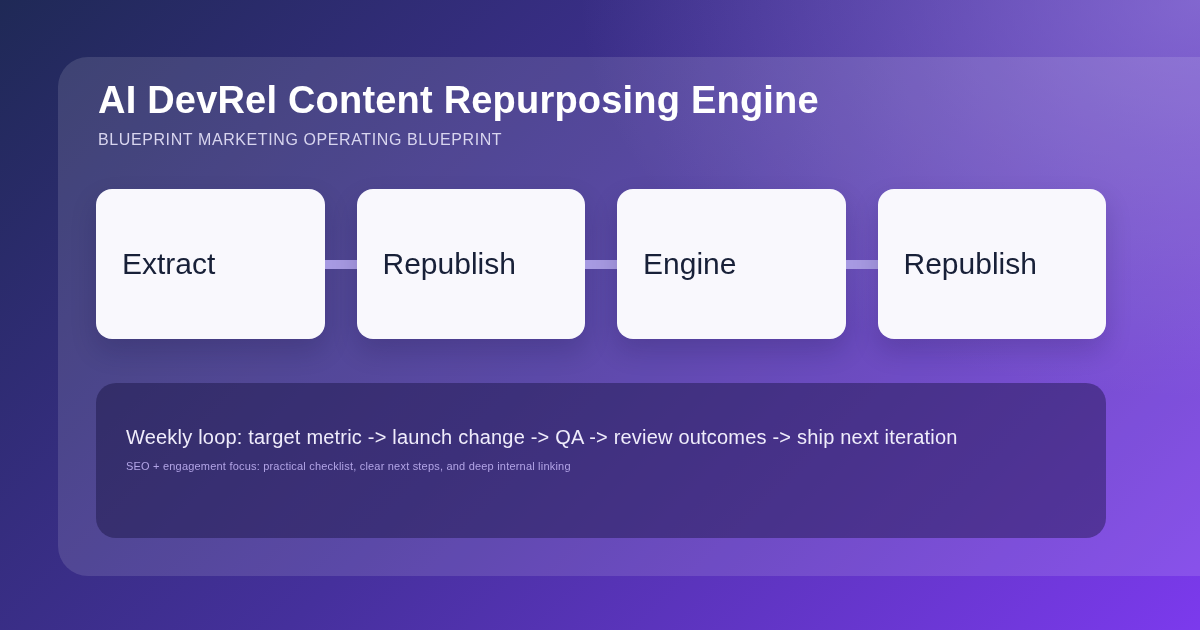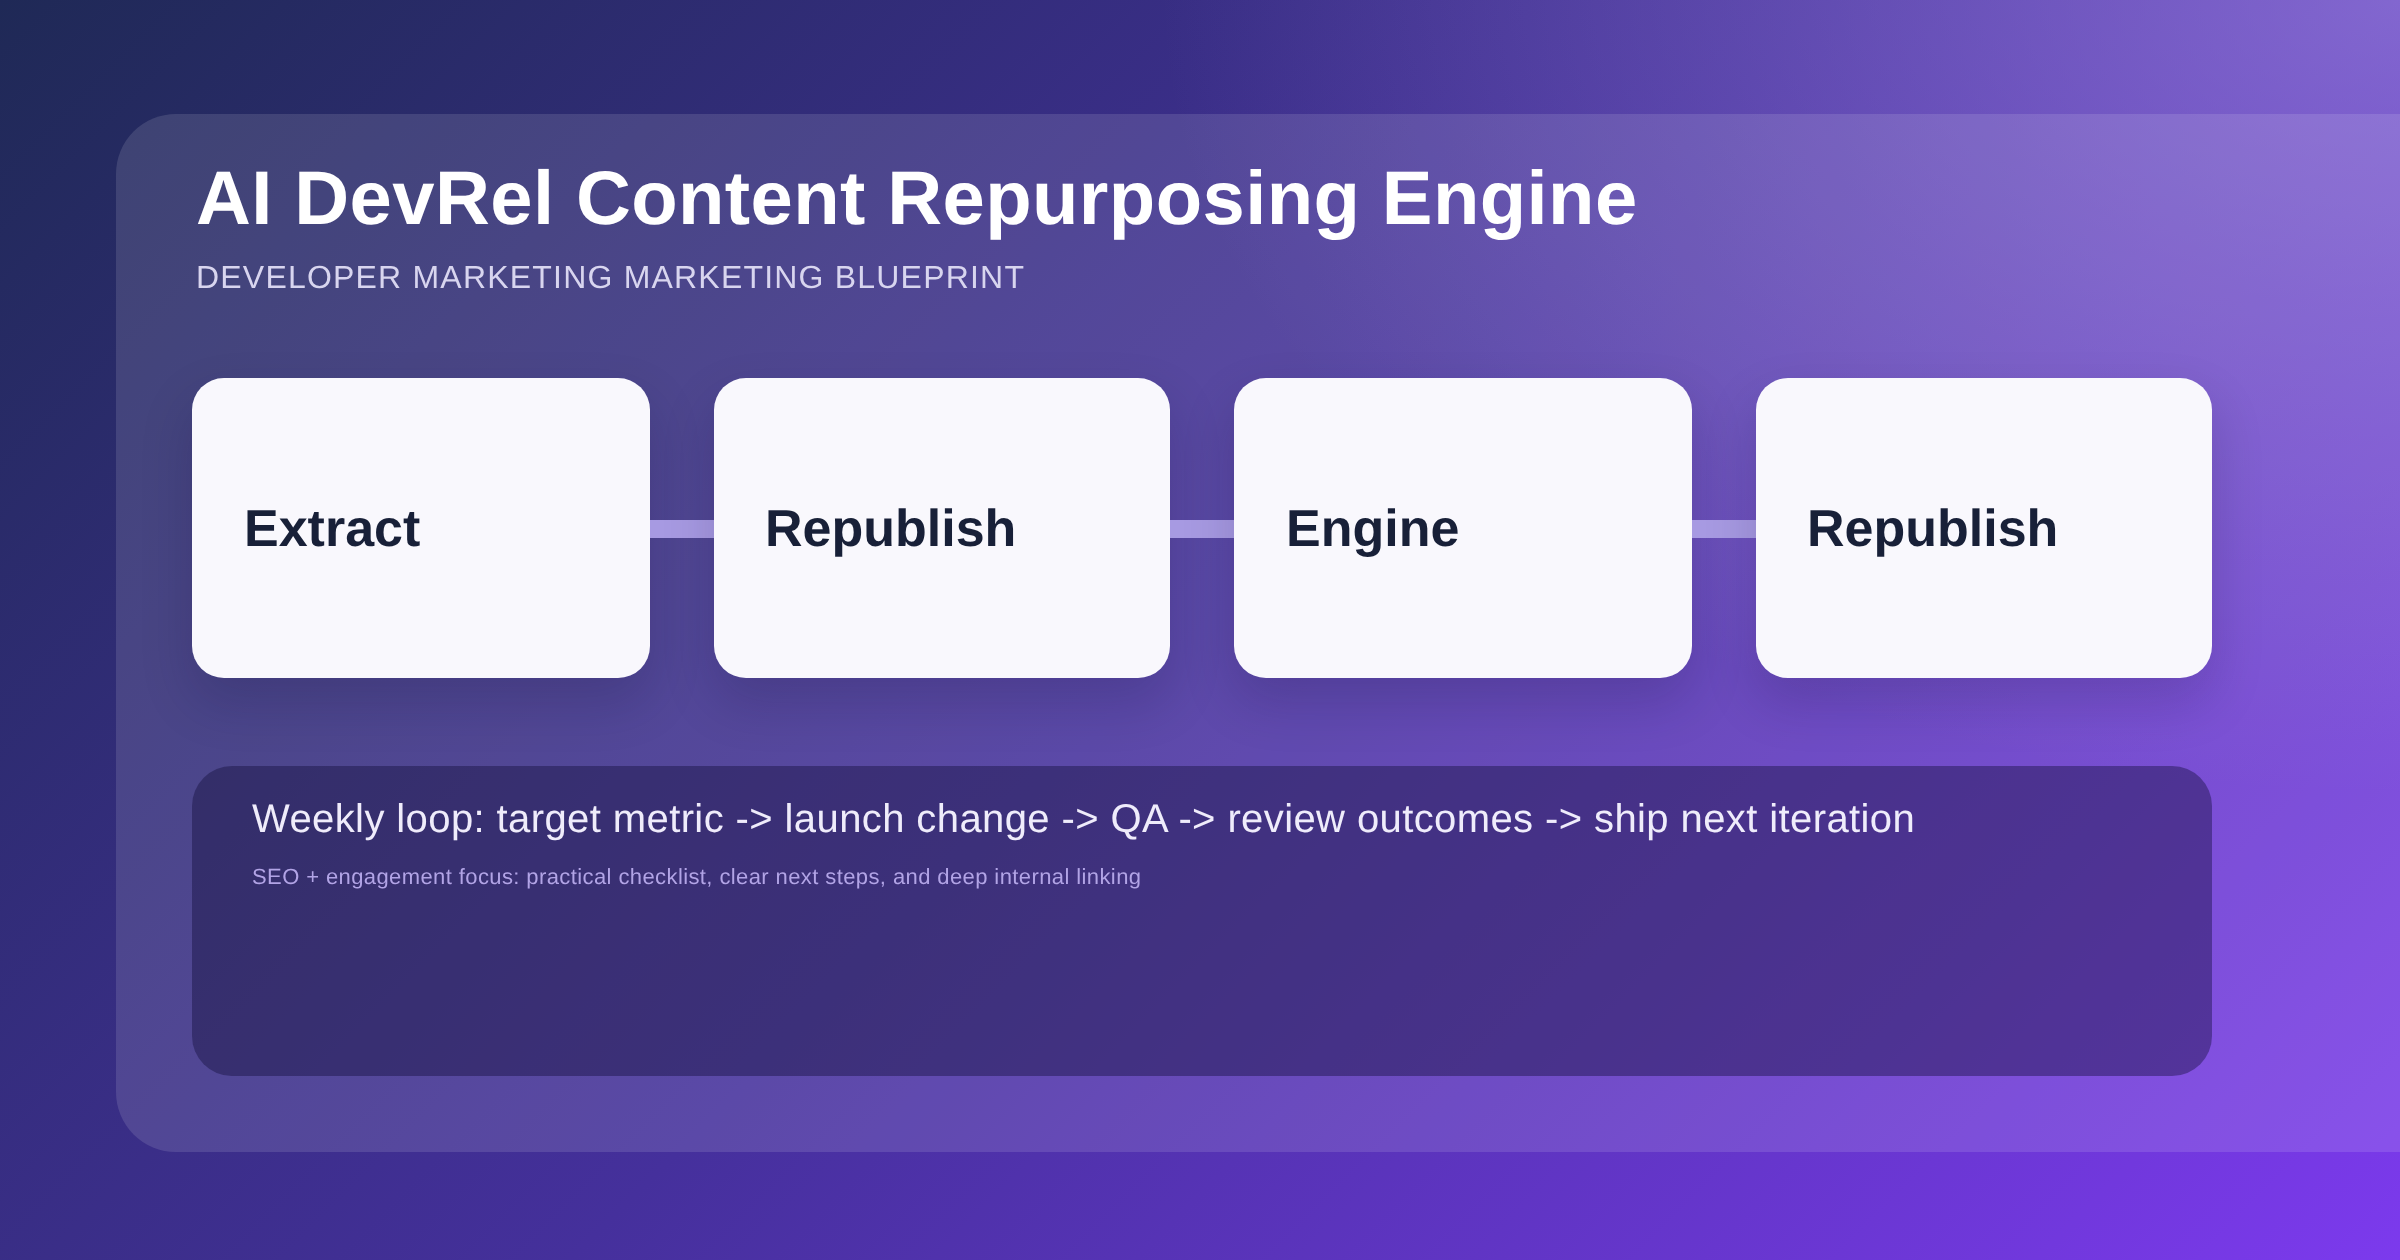--- a/index.html
+++ b/index.html
@@ -44,38 +44,38 @@
     align-items: center;
   }
   .step {
     flex: 1 1 0;
     height: 150px;
     background: #f9f8fd;
     border-radius: 16px;
     display: flex;
     align-items: center;
     padding-left: 26px;
-    font-size: 26px;
-    font-weight: bold;
+    font-size: 30px;
+    font-weight: normal;
     color: #182038;
     box-shadow: 0 12px 26px rgba(18,10,55,0.18);
     white-space: nowrap;
   }
   .connector {
     flex: 0 0 32px;
     height: 9px;
     background: #a79ae2;
   }
   .panel {
     position: absolute;
     left: 38px; top: 326px;
     width: 1010px; height: 155px;
     border-radius: 20px;
     background: rgba(20,14,60,0.42);
-    padding: 16px 30px 0 30px;
+    padding: 43px 30px 0 30px;
   }
   .panel-line1 {
     font-size: 20px;
     color: #efecfb;
     letter-spacing: 0.2px;
     margin-bottom: 11px;
     white-space: nowrap;
   }
   .panel-line2 {
     font-size: 11px;
@@ -84,21 +84,21 @@
     white-space: nowrap;
   }
 </style>
 </head>
 <body>
 
 <div class="card">
 
   <h1 class="title">AI DevRel Content Repurposing Engine</h1>
 
-  <div class="subtitle">DEVELOPER MARKETING MARKETING BLUEPRINT</div>
+  <div class="subtitle">BLUEPRINT MARKETING OPERATING BLUEPRINT</div>
 
   <div class="flow">
     <div class="step">Extract</div>
     <div class="connector"></div>
     <div class="step">Republish</div>
     <div class="connector"></div>
     <div class="step">Engine</div>
     <div class="connector"></div>
     <div class="step">Republish</div>
   </div>

